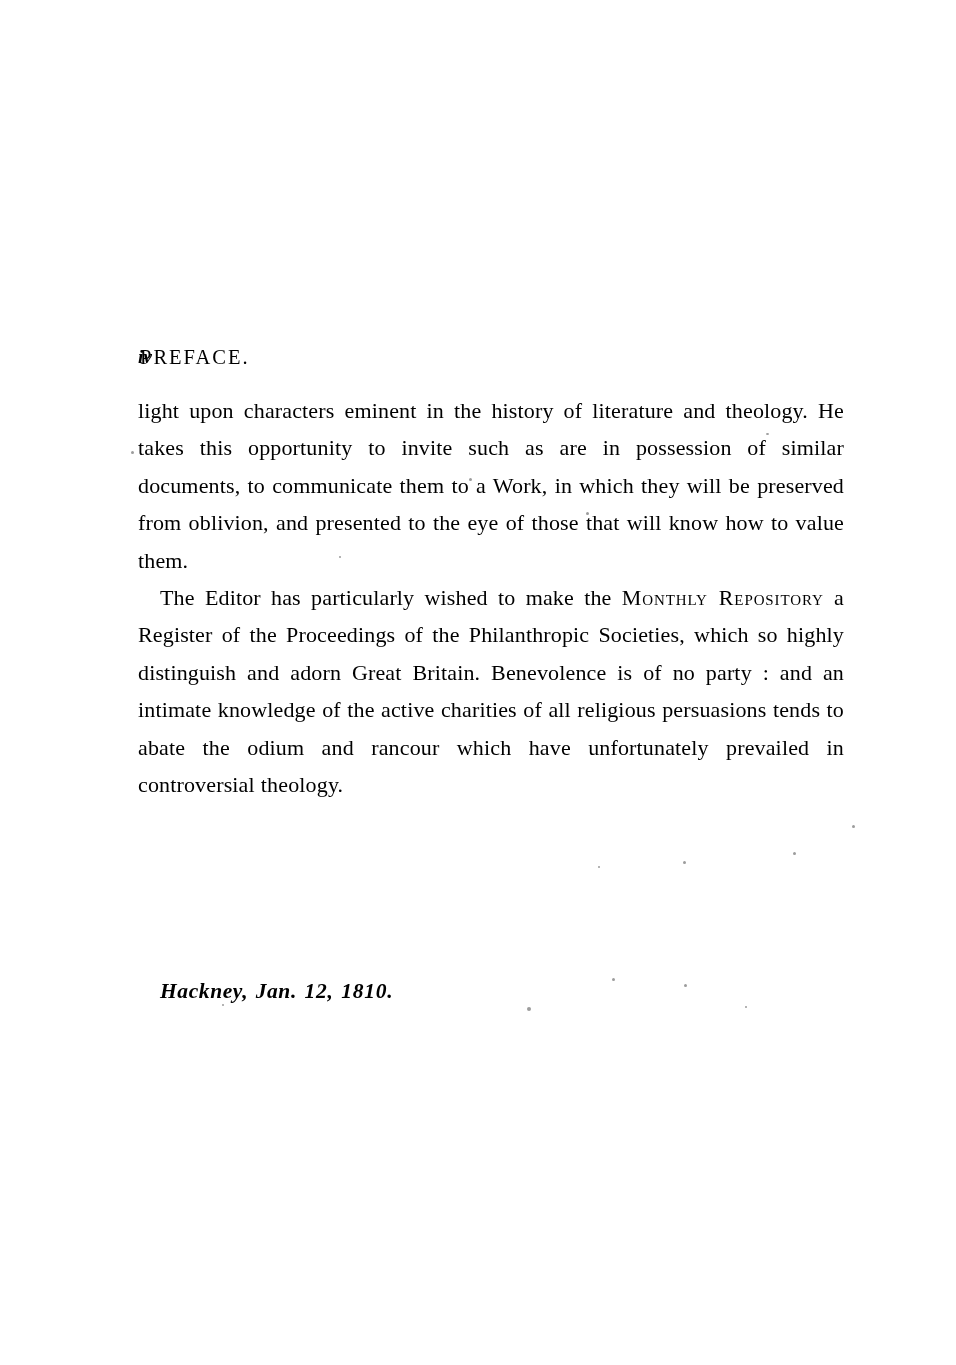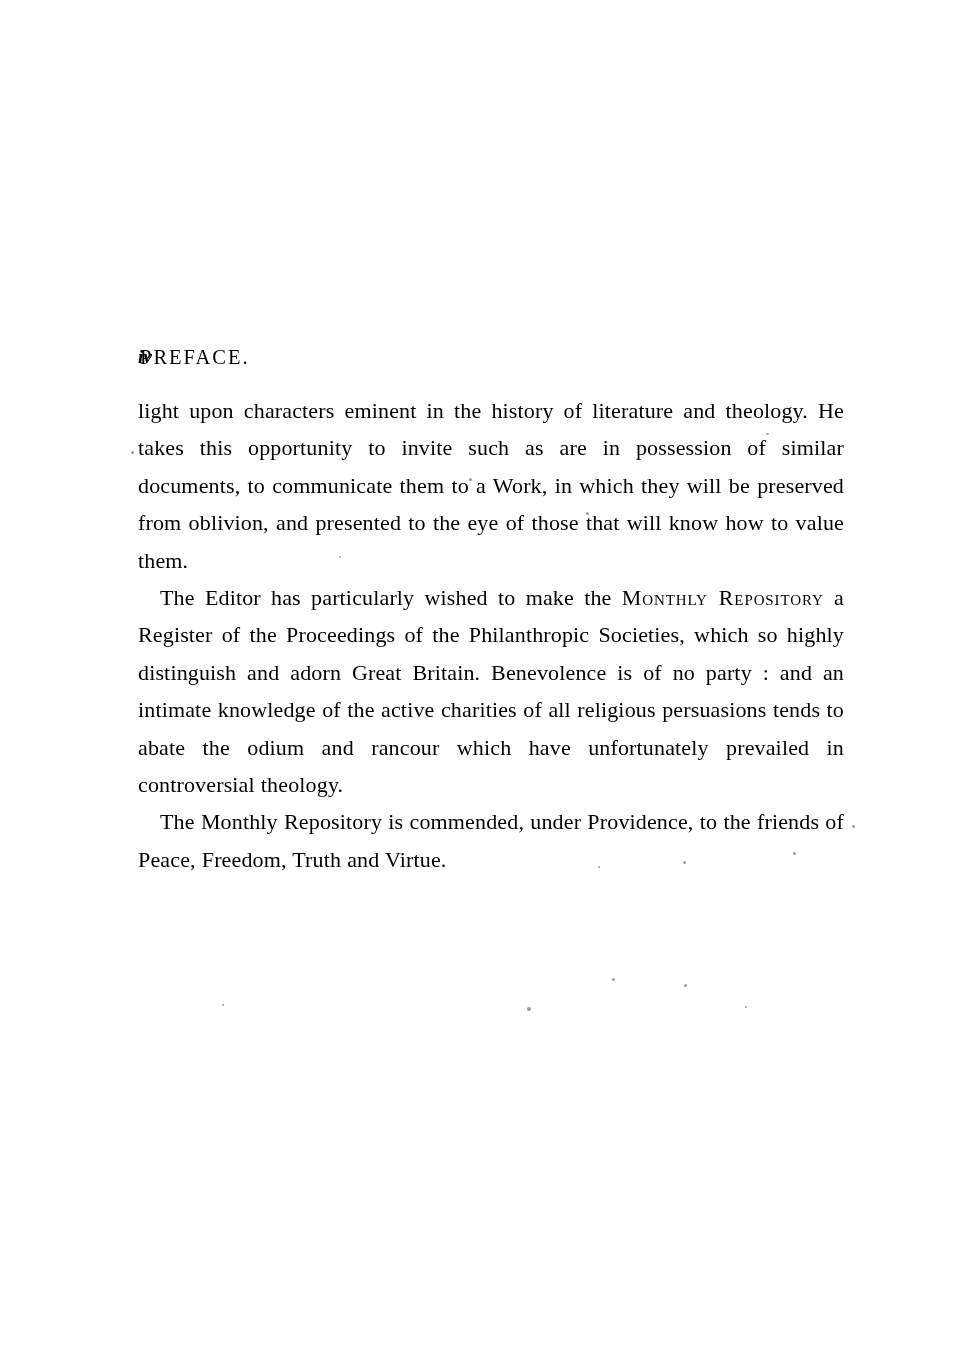--- a/index.html
+++ b/index.html
@@ -121,24 +121,24 @@
     <span class="folio">iv</span>
     <span class="head-title">PREFACE.</span>
   </div>
 
   <div class="text-block">
 
     <p class="para">light upon characters eminent in the history of literature and theology. He takes this opportunity to invite such as are in possession of similar documents, to communicate them to a Work, in which they will be preserved from oblivion, and presented to the eye of those that will know how to value them.</p>
 
     <p class="para indent"><span>The Editor has particularly wished to make the </span><span class="smallcaps">Monthly Repository</span><span> a Register of the Proceedings of the Philanthropic Societies, which so highly distinguish and adorn Great Britain. Benevolence is of no party : and an intimate knowledge of the active charities of all religious persuasions tends to abate the odium and rancour which have unfortunately prevailed in controversial theology.</span></p>
 
-    <p class="para indent">The Monthly Repository is commended, under Providence, to the friends of Peace, Freedom, Truth and Virtue.</p>
 
   </div>
 
+  <div class="dateline"><span>Hackney,</span> <span>Jan.</span> <span class="year">12,</span> <span class="year">1810.</span></div>
 
   <span class="speck" style="left:131px;  top:451px;  width:3px; height:3px;"></span>
   <span class="speck" style="left:766px;  top:433px;  width:3px; height:2px;"></span>
   <span class="speck" style="left:469px;  top:478px;  width:3px; height:3px;"></span>
   <span class="speck" style="left:586px;  top:512px;  width:3px; height:3px;"></span>
   <span class="speck" style="left:339px;  top:556px;  width:2px; height:2px;"></span>
   <span class="speck" style="left:852px;  top:825px;  width:3px; height:3px;"></span>
   <span class="speck" style="left:793px;  top:852px;  width:3px; height:3px;"></span>
   <span class="speck" style="left:683px;  top:861px;  width:3px; height:3px;"></span>
   <span class="speck" style="left:598px;  top:866px;  width:2px; height:2px;"></span>

